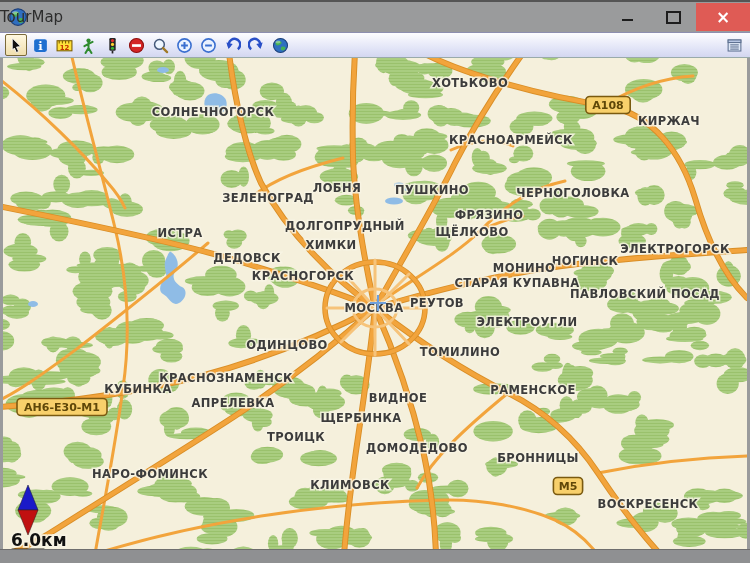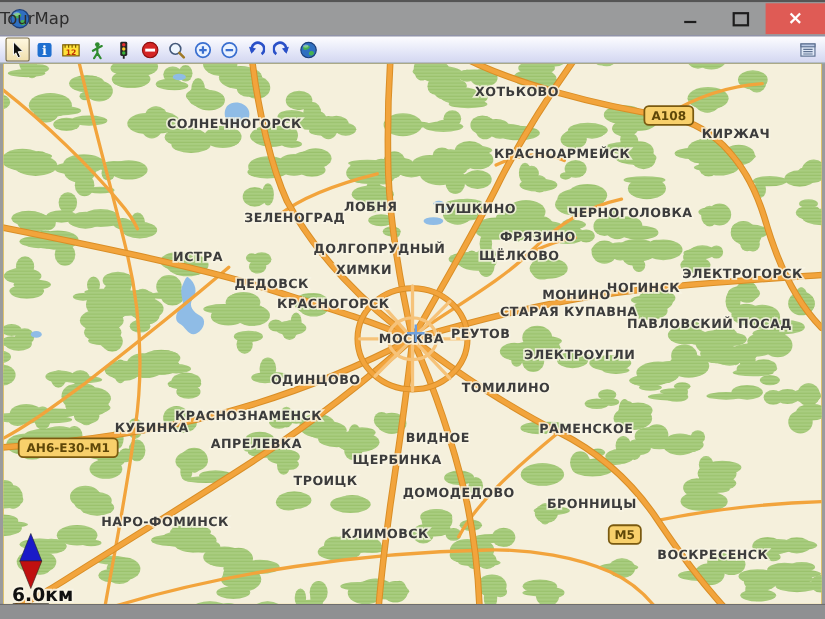--- a/index.html
+++ b/index.html
@@ -16,21 +16,21 @@
   #btn-close{background:#df5b55;width:54px;}
   #btn-close span{color:#fff;font-size:17px;font-weight:bold;line-height:1;}
   
   #toolbar{height:26px;display:flex;align-items:center;background:linear-gradient(#fdfdff,#dfe2f6 70%,#d3d7f0);
            border-top:1px solid #8d8fb0;border-bottom:1px solid #9aa;padding:0 4px;box-sizing:border-box;}
   .tbtn{width:22px;height:22px;display:flex;align-items:center;justify-content:center;margin:0 1px;border-radius:2px;}
   .tbtn.selected{border:1px solid #7a6a3a;background:linear-gradient(#fff8e0,#f0dfae);box-sizing:border-box;}
   .tbtn svg{display:block;}
   #toolbar .spacer{flex:1;}
   
-  #mapwrap{height:491px;margin:0 3px;background:#eab308;position:relative;overflow:hidden;}
+  #mapwrap{height:491px;margin:0 3px;background:#c4b5fd;position:relative;overflow:hidden;}
   #bottomband{height:14px;background:#8f9092;border-top:1px solid #6e6e6e;}
   text{user-select:none;}
 </style>
 </head>
 <body>
 
 <div id="window">
   <div id="titlebar">
     <span id="app-icon"><svg width="20" height="20" viewBox="0 0 16 16">
           <circle cx="8" cy="8" r="6.6" fill="#2f6fc0" stroke="#1c3f7a"></circle>

